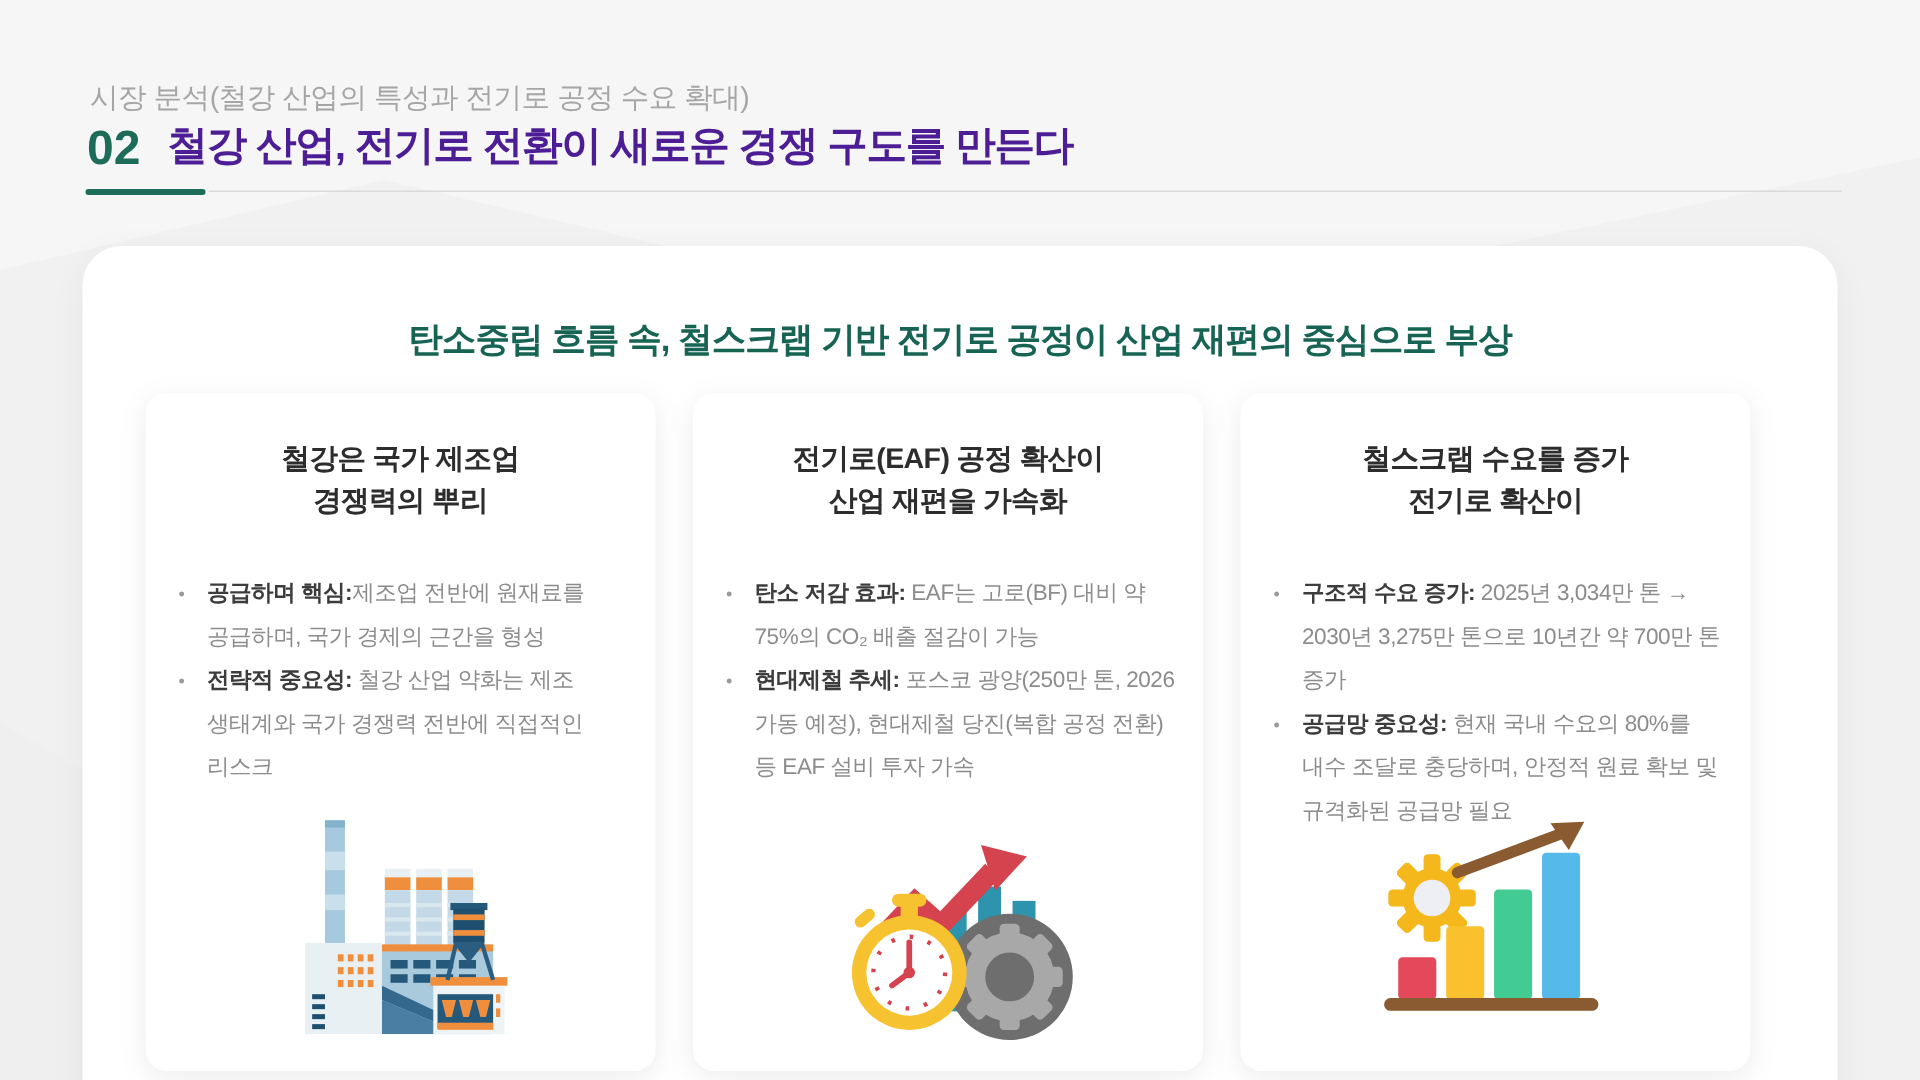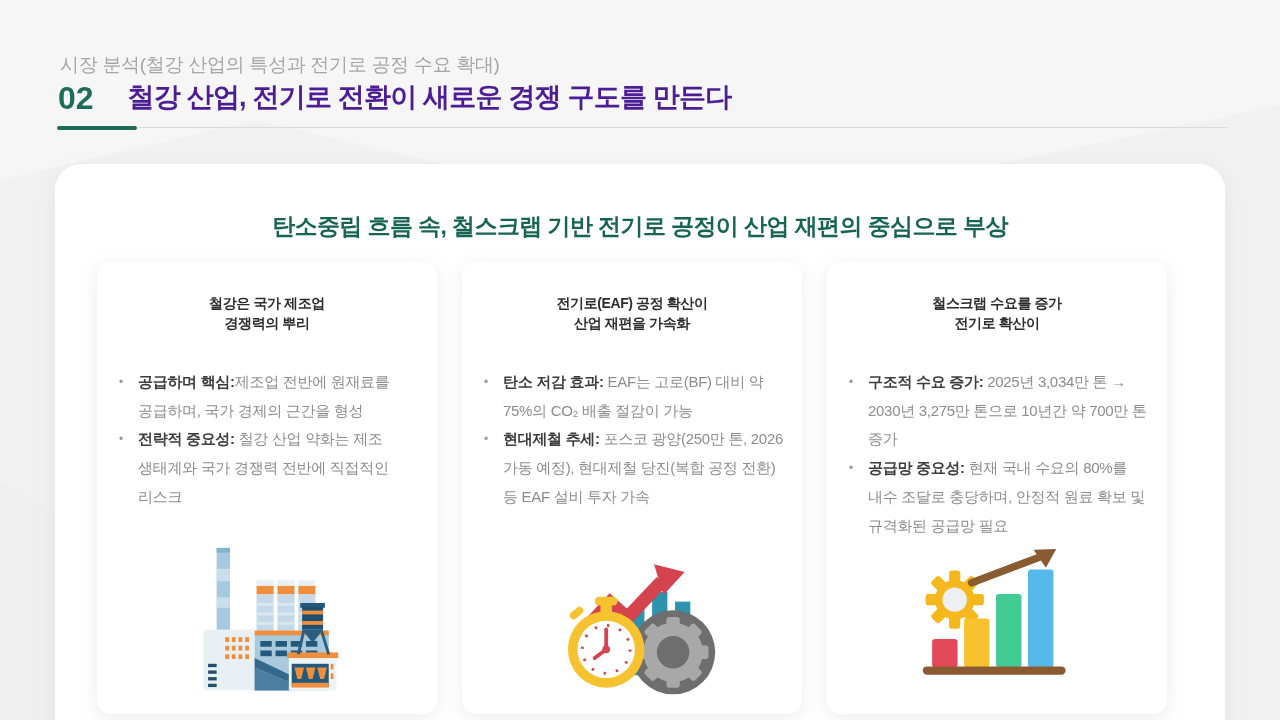--- a/index.html
+++ b/index.html
@@ -9,42 +9,42 @@
     font-family:"Liberation Sans","DejaVu Sans",sans-serif;
   }
   
   .bg-shape{position:absolute;pointer-events:none;}
   .bg-shape.a{left:0;top:0;width:1280px;height:300px;background:#f6f6f7;
     clip-path:polygon(0 0,100% 0,100% 35%,55% 75%,20% 40%,0 60%);}
   .bg-shape.b{left:0;top:380px;width:600px;height:340px;background:#ededee;
     clip-path:polygon(0 100%,0 30%,40% 70%,75% 20%,100% 100%);opacity:.5;}
 
   .kicker{position:absolute;left:60px;top:52px;font-size:19px;color:#a6a6a6;letter-spacing:-.3px;}
-  .heading-row{position:absolute;left:58px;top:82px;display:flex;align-items:flex-end;gap:34px;}
+  .heading-row{position:absolute;left:58px;top:82px;display:flex;align-items:flex-end;gap:18px;}
   .section-number{font-size:32px;font-weight:800;color:#1d6b59;line-height:1;}
   .slide-title{font-size:27px;font-weight:700;color:#4c1d95;letter-spacing:-.8px;line-height:1.15;padding-bottom:1px;}
   .divider{position:absolute;left:57px;top:126px;width:1171px;height:6px;}
   .divider .accent{position:absolute;left:0;top:0;width:80px;height:4px;background:#1d6b59;border-radius:2px;}
   .divider .line{position:absolute;left:82px;right:0;top:1px;height:1px;background:#dadada;}
 
   .content-card{
     position:absolute;left:55px;top:164px;width:1170px;height:600px;
     background:#ffffff;border-radius:26px;box-shadow:0 6px 24px rgba(0,0,0,.05);
   }
   .headline{
     position:absolute;left:0;right:0;top:47px;text-align:center;
     font-size:23px;font-weight:700;color:#176454;letter-spacing:-.6px;
   }
   .info-card{
     position:absolute;top:98px;width:340px;height:452px;background:#ffffff;
     border-radius:14px;box-shadow:0 4px 18px rgba(110,110,110,.13);
   }
   .info-card.c1{left:42px;} .info-card.c2{left:407px;} .info-card.c3{left:772px;}
   .card-title{
-    margin-top:31px;text-align:center;font-size:14px;font-weight:700;color:#2d2d2d;
+    margin-top:31px;text-align:center;font-size:19px;font-weight:700;color:#2d2d2d;
     line-height:1.45;letter-spacing:-.4px;
   }
   .bullets{margin:34px 18px 0 22px;}
   .bullet{display:flex;gap:9px;font-size:15px;line-height:1.93;color:#8c8c8c;
     letter-spacing:-.3px;word-break:keep-all;}
   .bullet .dot{width:10px;flex:none;color:#9a9a9a;font-size:12px;line-height:2.4;}
   .bullet .lead{font-weight:700;color:#3c3c3c;}
   .illustration{position:absolute;left:50%;transform:translateX(-50%);}
   .illustration.f{bottom:12px;} .illustration.s{bottom:8px;} .illustration.g{bottom:22px;}
 </style>

